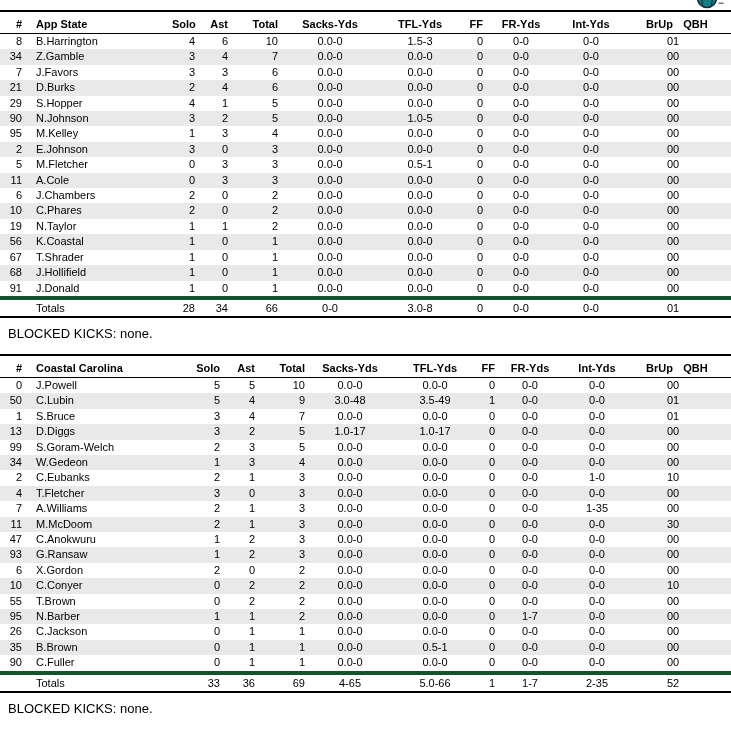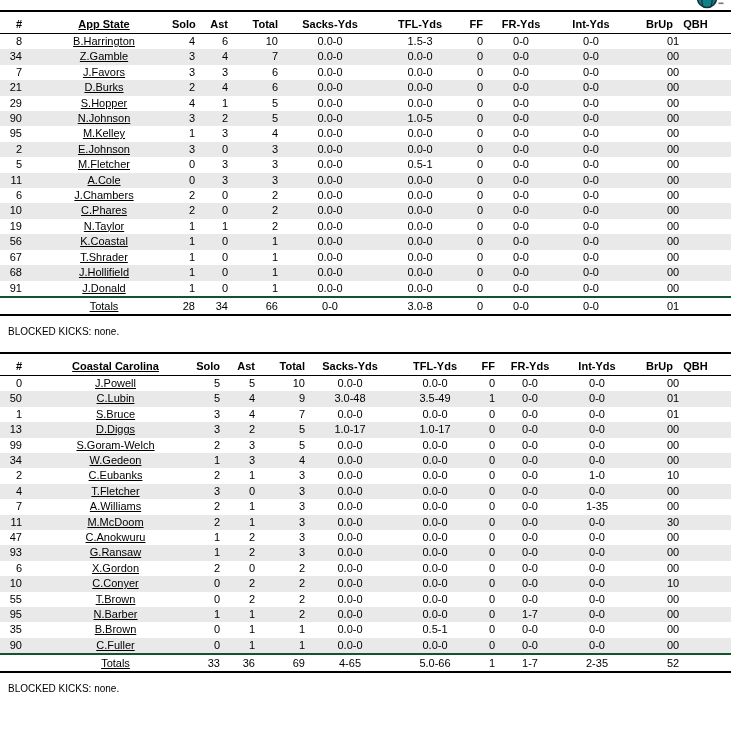--- a/index.html
+++ b/index.html
@@ -31,32 +31,32 @@
     vertical-align:bottom;
     padding-bottom:3px;
   }
   td{
     height:15.4px;
     line-height:15.4px;
   }
   tfoot td{height:16px;line-height:16px;}
   thead tr{border-top:2px solid #000;border-bottom:1px solid #000;}
   tbody tr:nth-child(even){background:var(--stripe);}
-  tfoot tr{border-top:2px solid #14532d;border-bottom:2px solid #000;}
+  tfoot tr{border-top:4px solid #14532d;border-bottom:2px solid #000;}
 
   .c0{text-align:right;}
-  .c1{text-align:center;padding-left:14px;text-decoration:underline;}
+  .c1{text-align:left;padding-left:14px;}
   .c2,.c3,.c4{text-align:right;}
   .c5,.c6,.c8,.c9{text-align:center;}
   .c7,.c10{text-align:right;}
   .c11{padding-right:13px;}
 
   .stats-table--first{margin-top:10px;}
   .stats-table--second{margin-top:14px;}
-  .blocked-note{font-size:10px;margin:9px 0 0 8px;line-height:13px;}
+  .blocked-note{font-size:13px;margin:9px 0 0 8px;line-height:13px;}
 
   .logo-wrap{
     position:absolute;top:0;right:5px;
     width:30px;height:10px;overflow:hidden;
   }
   .logo-wrap svg{display:block;margin-top:-14px;}
 </style>
 </head>
 <body style="background: rgb(255, 255, 255); --stripe: #e9e9e9; --ink: #000000;">
 
@@ -611,20 +611,34 @@
         <td class="c4">2</td>
         <td class="c5">0.0-0</td>
         <td class="c6">0.0-0</td>
         <td class="c7">0</td>
         <td class="c8">1-7</td>
         <td class="c9">0-0</td>
         <td class="c10">0</td>
         <td class="c11">0</td>
       </tr>
       <tr>
+        <td class="c0">26</td>
+        <td class="c1">C.Jackson</td>
+        <td class="c2">0</td>
+        <td class="c3">1</td>
+        <td class="c4">1</td>
+        <td class="c5">0.0-0</td>
+        <td class="c6">0.0-0</td>
+        <td class="c7">0</td>
+        <td class="c8">0-0</td>
+        <td class="c9">0-0</td>
+        <td class="c10">0</td>
+        <td class="c11">0</td>
+      </tr>
+      <tr>
         <td class="c0">35</td>
         <td class="c1">B.Brown</td>
         <td class="c2">0</td>
         <td class="c3">1</td>
         <td class="c4">1</td>
         <td class="c5">0.0-0</td>
         <td class="c6">0.5-1</td>
         <td class="c7">0</td>
         <td class="c8">0-0</td>
         <td class="c9">0-0</td>

